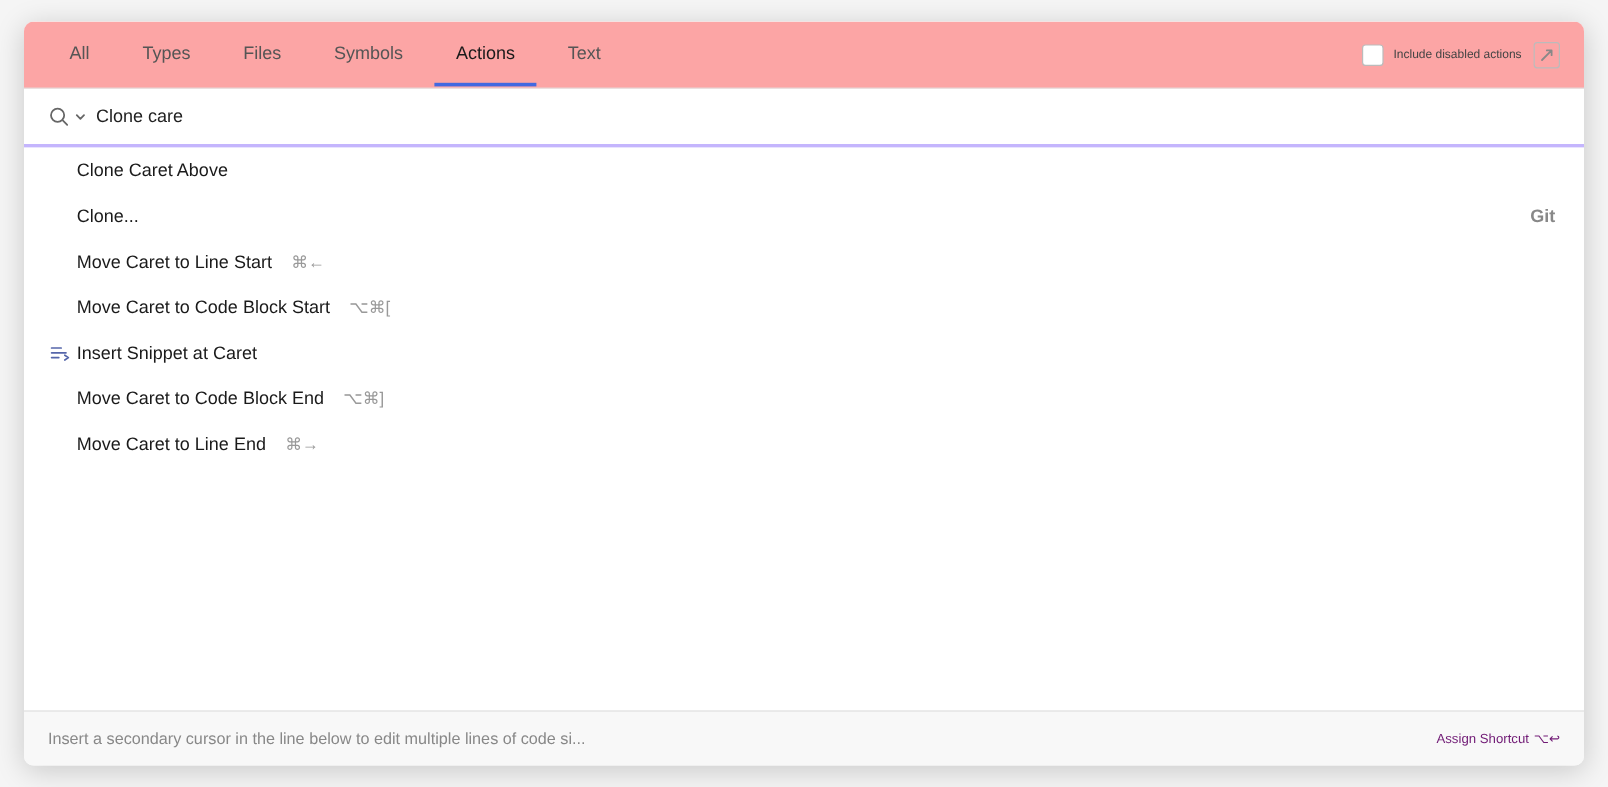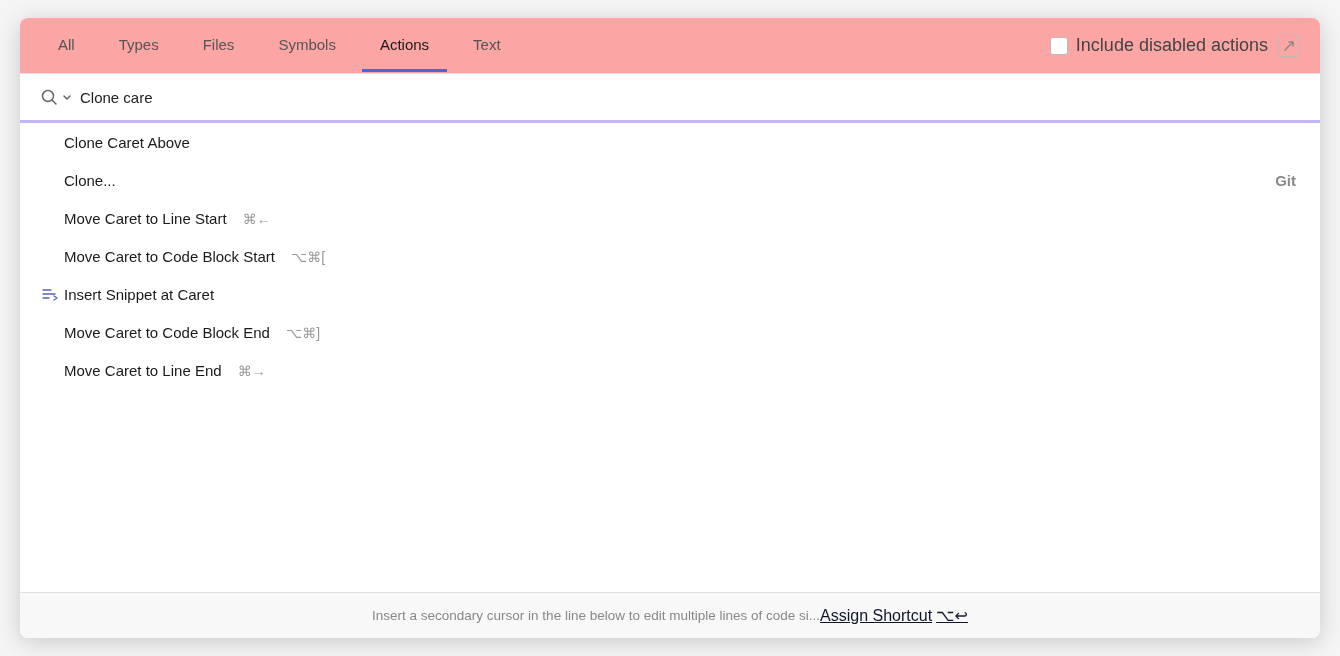--- a/index.html
+++ b/index.html
@@ -64,21 +64,21 @@
       display: flex;
       align-items: center;
       gap: 10px;
       margin-left: auto;
     }
 
     .checkbox-label {
       display: flex;
       align-items: center;
       gap: 8px;
-      font-size: 18px;
+      font-size: 10px;
       color: #444;
       cursor: pointer;
     }
 
     .checkbox-box {
       width: 18px;
       height: 18px;
       border: 1.5px solid #bbb;
       border-radius: 3px;
       background: #fff;
@@ -178,38 +178,37 @@
       color: #888;
       font-size: 15px;
       margin-left: auto;
       font-weight: bold;
     }
 
     
     .status-bar {
       display: flex;
       align-items: center;
-      justify-content: center;
+      justify-content: space-between;
       padding: 10px 20px;
       border-top: 1px solid #e0e0e0;
       background: #f8f8f8;
       font-size: 13.5px;
       color: #888;
       flex-shrink: 0;
       height: 46px;
     }
 
     .assign-shortcut {
-      color: #0f172a;
-      font-size: 16px;
+      color: #701a75;
+      font-size: 11px;
       cursor: pointer;
       display: flex;
       align-items: center;
       gap: 4px;
-      text-decoration: underline;
     }
 
     .snippet-icon {
       display: flex;
       align-items: center;
     }
 
     .snippet-icon svg {
       width: 18px;
       height: 18px;

